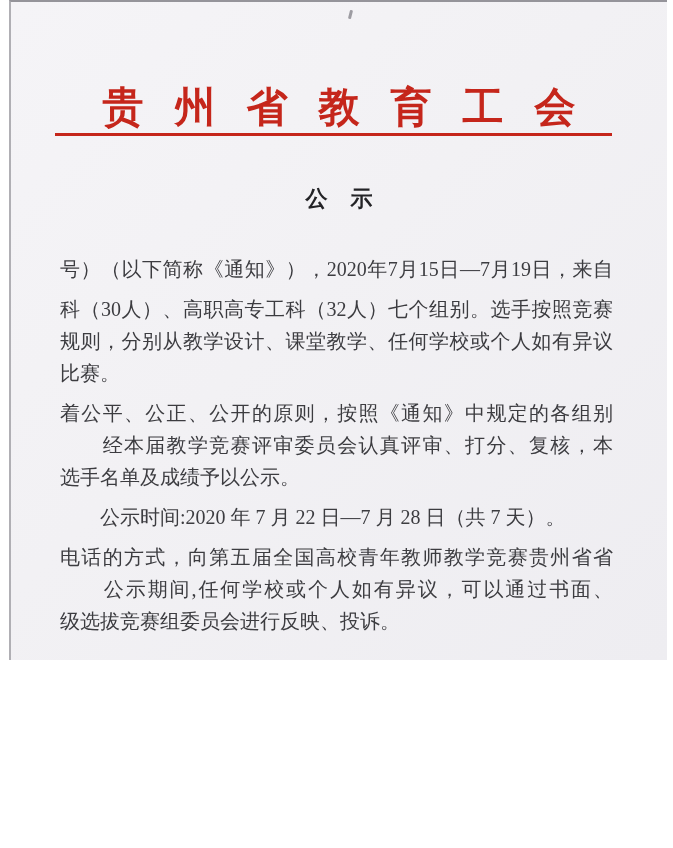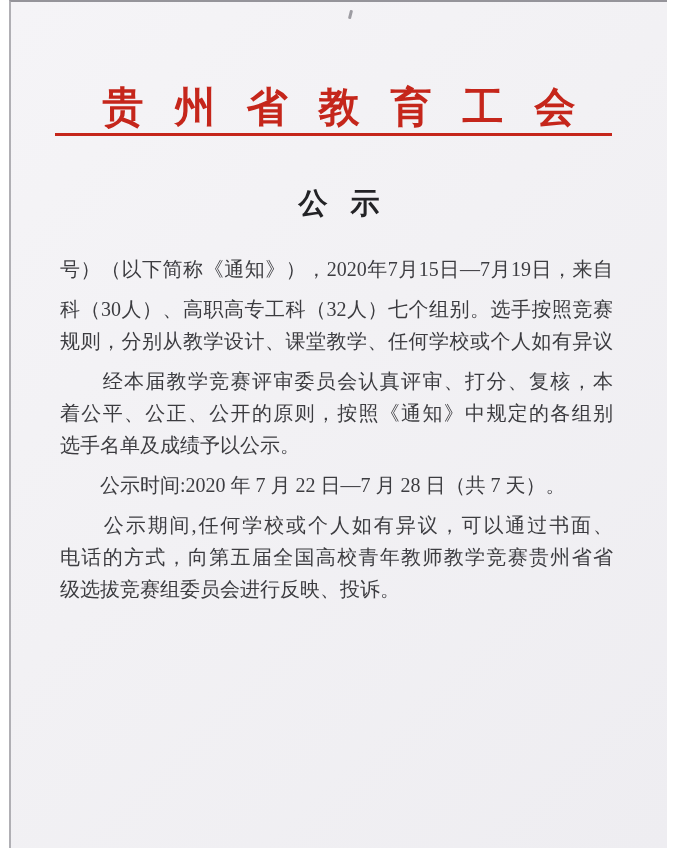--- a/index.html
+++ b/index.html
@@ -14,21 +14,21 @@
     height: 848px;
     overflow: hidden;
     background: #ffffff;
   }
   
   .page {
     position: absolute;
     left: 9px;
     top: 0;
     width: 658px;
-    height: 848px;
+    height: 660px;
     box-sizing: border-box;
     background: linear-gradient(135deg, #f5f4f7 0%, #f2f1f4 45%, #eeedf1 100%);
     border-left: 2px solid #b0afb4;
     border-top: 2px solid #95949a;
   }
   
   .artifact {
     position: absolute;
     left: 338px;
     top: 8px;
@@ -64,21 +64,21 @@
   }
   .doc-title {
     position: absolute;
     left: 0;
     right: 0;
     top: 182px;
     text-align: center;
     white-space: nowrap;
   }
   .doc-title span {
-    font-size: 29px;
+    font-size: 22px;
     font-weight: 600;
     color: #232326;
     letter-spacing: 23px;
     margin-right: -23px;
   }
   .doc-body {
     position: absolute;
     left: 49px;
     top: 251px;
     width: 553px;
@@ -115,29 +115,30 @@
       <span>公示</span>
     </div>
 
     <div class="doc-body">
         <div class="para">
           <div class="line">号）（以下简称《通知》），2020年7月15日—7月19日，来自全</div>
         </div>
         <div class="para">
           <div class="line">科（30人）、高职高专工科（32人）七个组别。选手按照竞赛</div>
           <div class="line">规则，分别从教学设计、课堂教学、任何学校或个人如有异议</div>
+          <div class="line last">比赛。</div>
         </div>
         <div class="para">
+          <div class="line">着公平、公正、公开的原则，按照《通知》中规定的各组别</div>
           <div class="line">　　经本届教学竞赛评审委员会认真评审、打分、复核，本</div>
-          <div class="line">着公平、公正、公开的原则，按照《通知》中规定的各组别</div>
           <div class="line last">选手名单及成绩予以公示。</div>
         </div>
         <div class="para">
           <div class="line last">　　公示时间:2020 年 7 月 22 日—7 月 28 日（共 7 天）。</div>
         </div>
         <div class="para">
+          <div class="line">电话的方式，向第五届全国高校青年教师教学竞赛贵州省省</div>
           <div class="line">　　公示期间,任何学校或个人如有异议，可以通过书面、</div>
-          <div class="line">电话的方式，向第五届全国高校青年教师教学竞赛贵州省省</div>
           <div class="line last">级选拔竞赛组委员会进行反映、投诉。</div>
         </div>
       </div>
   </div>
 </div>
 
 </body></html>

